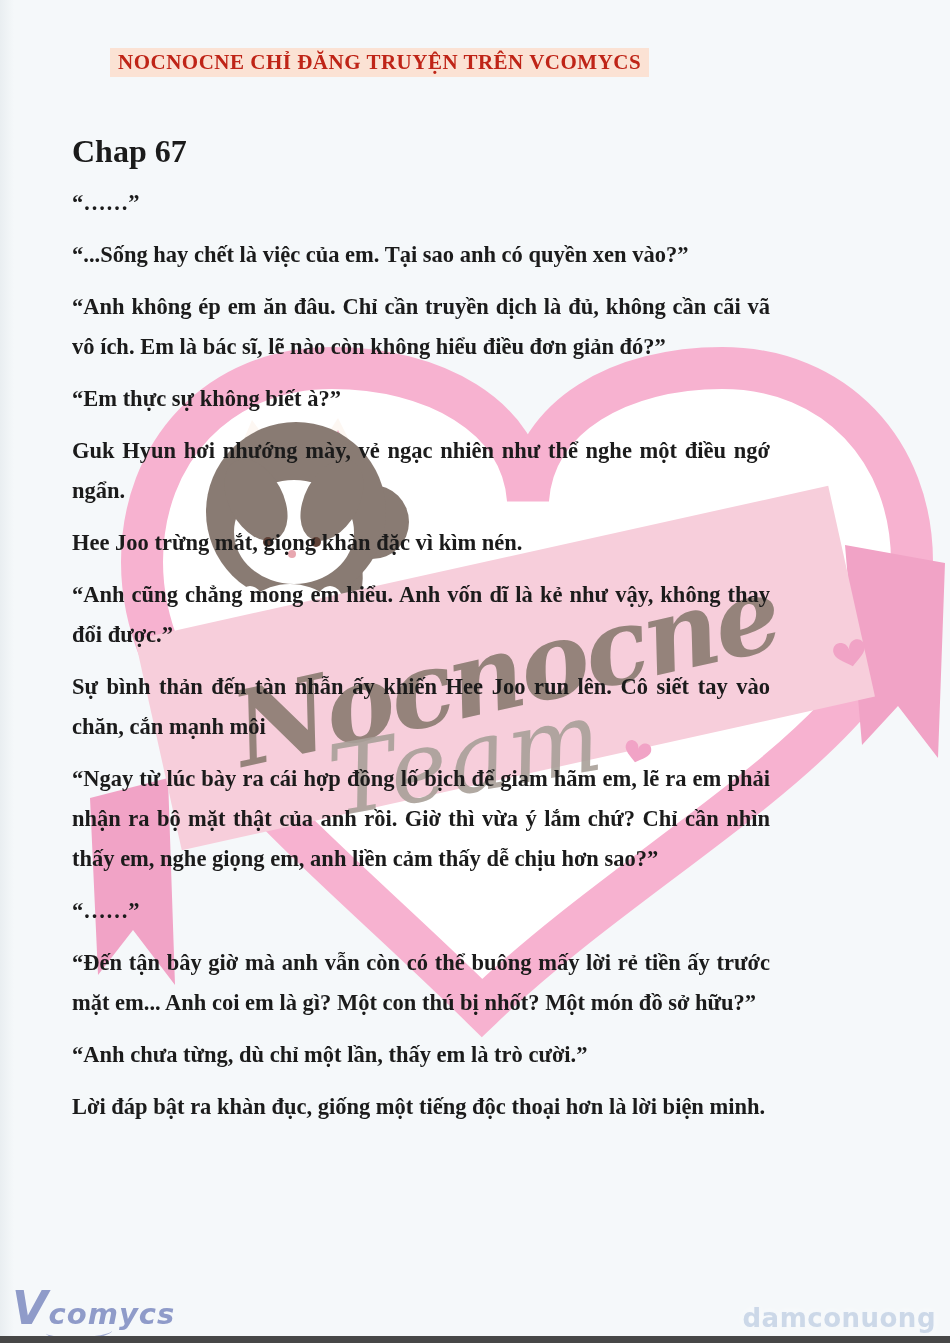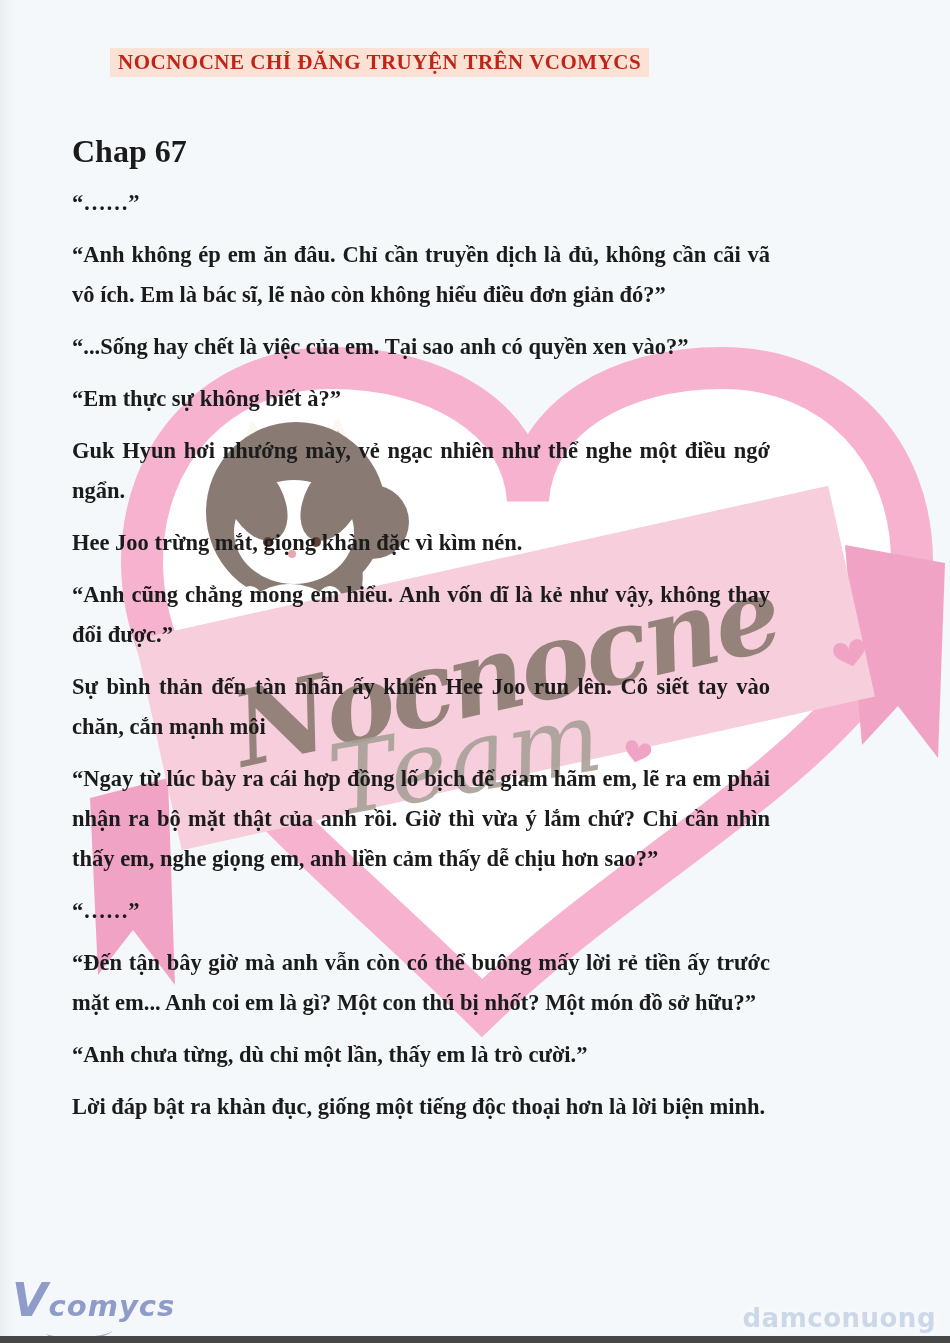--- a/index.html
+++ b/index.html
@@ -25,21 +25,21 @@
     background:var(--header-bg); color:var(--header-red);
     font-weight:bold; font-size:21px; letter-spacing:.5px;
   }
   .chapter{ margin-top:54px; font-size:32px; font-weight:bold; line-height:40px; }
   .text-body{ margin:0; }
   .para{
     margin:12px 0 0 0; font-size:22.5px; font-weight:bold; line-height:40px;
     text-align:justify; text-justify:inter-word;
   }
   .vcomycs{
-    position:absolute; left:12px; bottom:20px; z-index:3;
+    position:absolute; left:12px; bottom:12px; z-index:3;
     font-family:"DejaVu Sans","Liberation Sans",sans-serif;
     font-style:italic; font-weight:bold; font-size:29px;
     color:var(--logo-blue); letter-spacing:1px; line-height:1;text-align:right;
   }
   .vcomycs::first-letter{ font-size:46px; }
   .vcomycs-swoosh{
     position:absolute; left:46px; bottom:4px; z-index:3;
     width:66px; height:12px; border-bottom:2px solid var(--logo-blue);
     border-radius:0 0 60% 40%; opacity:.8;
   }
@@ -106,22 +106,22 @@
       </g>
       <path transform="translate(640,742) rotate(14) scale(1.3)" d="M0,6 C0,2 -3,0 -5.5,0 C-8.5,0 -10,2.5 -10,5 C-10,9 -5,12 0,16 C5,12 10,9 10,5 C10,2.5 8.5,0 5.5,0 C3,0 0,2 0,6 Z" fill="var(--ribbon-dark)"></path>
     </g>
   </svg>
 
   <div class="content">
     <span class="notice">NOCNOCNE CHỈ ĐĂNG TRUYỆN TRÊN VCOMYCS</span>
     <div class="chapter">Chap 67</div>
     <div class="text-body">
         <p class="para">“……”</p>
+        <p class="para">“...Sống hay chết là việc của em. Tại sao anh có quyền xen vào?”</p>
         <p class="para">“Anh không ép em ăn đâu. Chỉ cần truyền dịch là đủ, không cần cãi vã vô ích. Em là bác sĩ, lẽ nào còn không hiểu điều đơn giản đó?”</p>
-        <p class="para">“...Sống hay chết là việc của em. Tại sao anh có quyền xen vào?”</p>
         <p class="para">“Em thực sự không biết à?”</p>
         <p class="para">Guk Hyun hơi nhướng mày, vẻ ngạc nhiên như thể nghe một điều ngớ ngẩn.</p>
         <p class="para">Hee Joo trừng mắt, giọng khàn đặc vì kìm nén.</p>
         <p class="para">“Anh cũng chẳng mong em hiểu. Anh vốn dĩ là kẻ như vậy, không thay đổi được.”</p>
         <p class="para">Sự bình thản đến tàn nhẫn ấy khiến Hee Joo run lên. Cô siết tay vào chăn, cắn mạnh môi</p>
         <p class="para">“Ngay từ lúc bày ra cái hợp đồng lố bịch để giam hãm em, lẽ ra em phải nhận ra bộ mặt thật của anh rồi. Giờ thì vừa ý lắm chứ? Chỉ cần nhìn thấy em, nghe giọng em, anh liền cảm thấy dễ chịu hơn sao?”</p>
         <p class="para">“……”</p>
         <p class="para">“Đến tận bây giờ mà anh vẫn còn có thể buông mấy lời rẻ tiền ấy trước mặt em... Anh coi em là gì? Một con thú bị nhốt? Một món đồ sở hữu?”</p>
         <p class="para">“Anh chưa từng, dù chỉ một lần, thấy em là trò cười.”</p>
         <p class="para">Lời đáp bật ra khàn đục, giống một tiếng độc thoại hơn là lời biện minh.</p>

